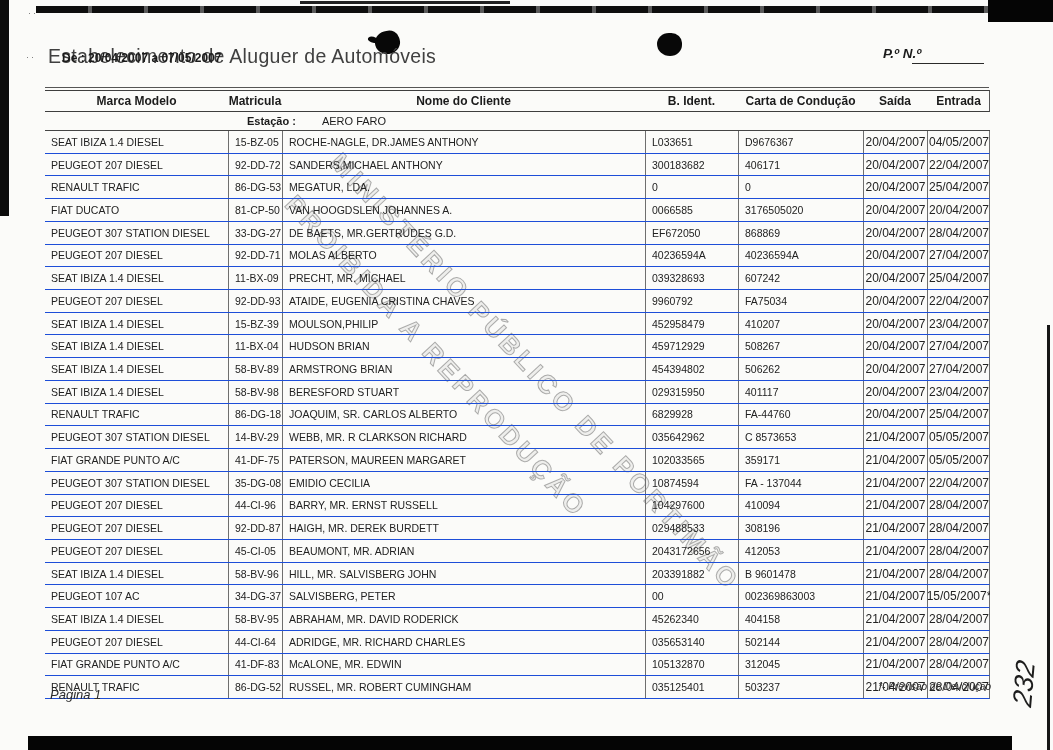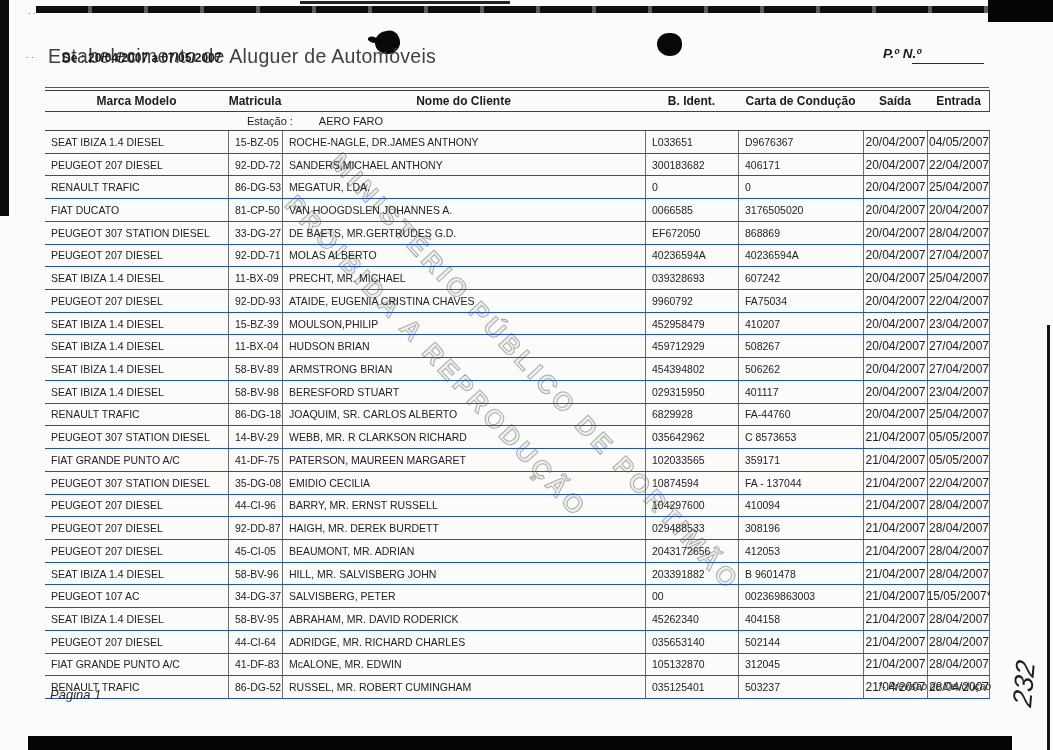--- a/index.html
+++ b/index.html
@@ -39,21 +39,21 @@
   .doc-table { position:absolute; left:45px; top:90px; width:945px; font-size:10.5px; }
   .grid-cols { display:grid; grid-template-columns:183px 54px 363px 93px 125px 64px 63px; }
   .thead {
     height:20px; align-items:center; font-weight:bold; font-size:12px;
     border-top:1px solid #3e3e3e; border-bottom:1px solid #3e3e3e;
     border-right:1px solid #555; position:relative;
   }
   .thead::before { content:""; position:absolute; left:0; right:0; top:-4px; border-top:1px solid #555; }
   .hcell { text-align:center; }
   .station { height:18px; display:flex; align-items:center; border-bottom:1px solid #454545; font-size:11px; }
-  .station-label { margin-left:202px; font-weight:normal; }
+  .station-label { margin-left:202px; font-weight:bold; }
   .station-value { margin-left:26px; }
   .row { height:21.72px; align-items:stretch; border-bottom:1px solid #1d4ed8; border-right:1px solid #6e6e6e; }
   .cell { display:flex; align-items:center; padding-left:6px; overflow:hidden; white-space:nowrap; color:#222; }
   .cell + .cell { border-left:1px solid #6e6e6e; }
   .c-saida, .c-entrada { justify-content:center; padding-left:0; font-size:12px; }
   
   .page-num  { position:absolute; left:50px; top:687px; font-size:13px; font-style:italic; color:#2c2c2c; }
   .footnote  { position:absolute; right:62px; top:681px; font-size:10px; font-style:italic; color:#2c2c2c; }
   .handwritten {
     position:absolute; left:1002px; top:668px;

